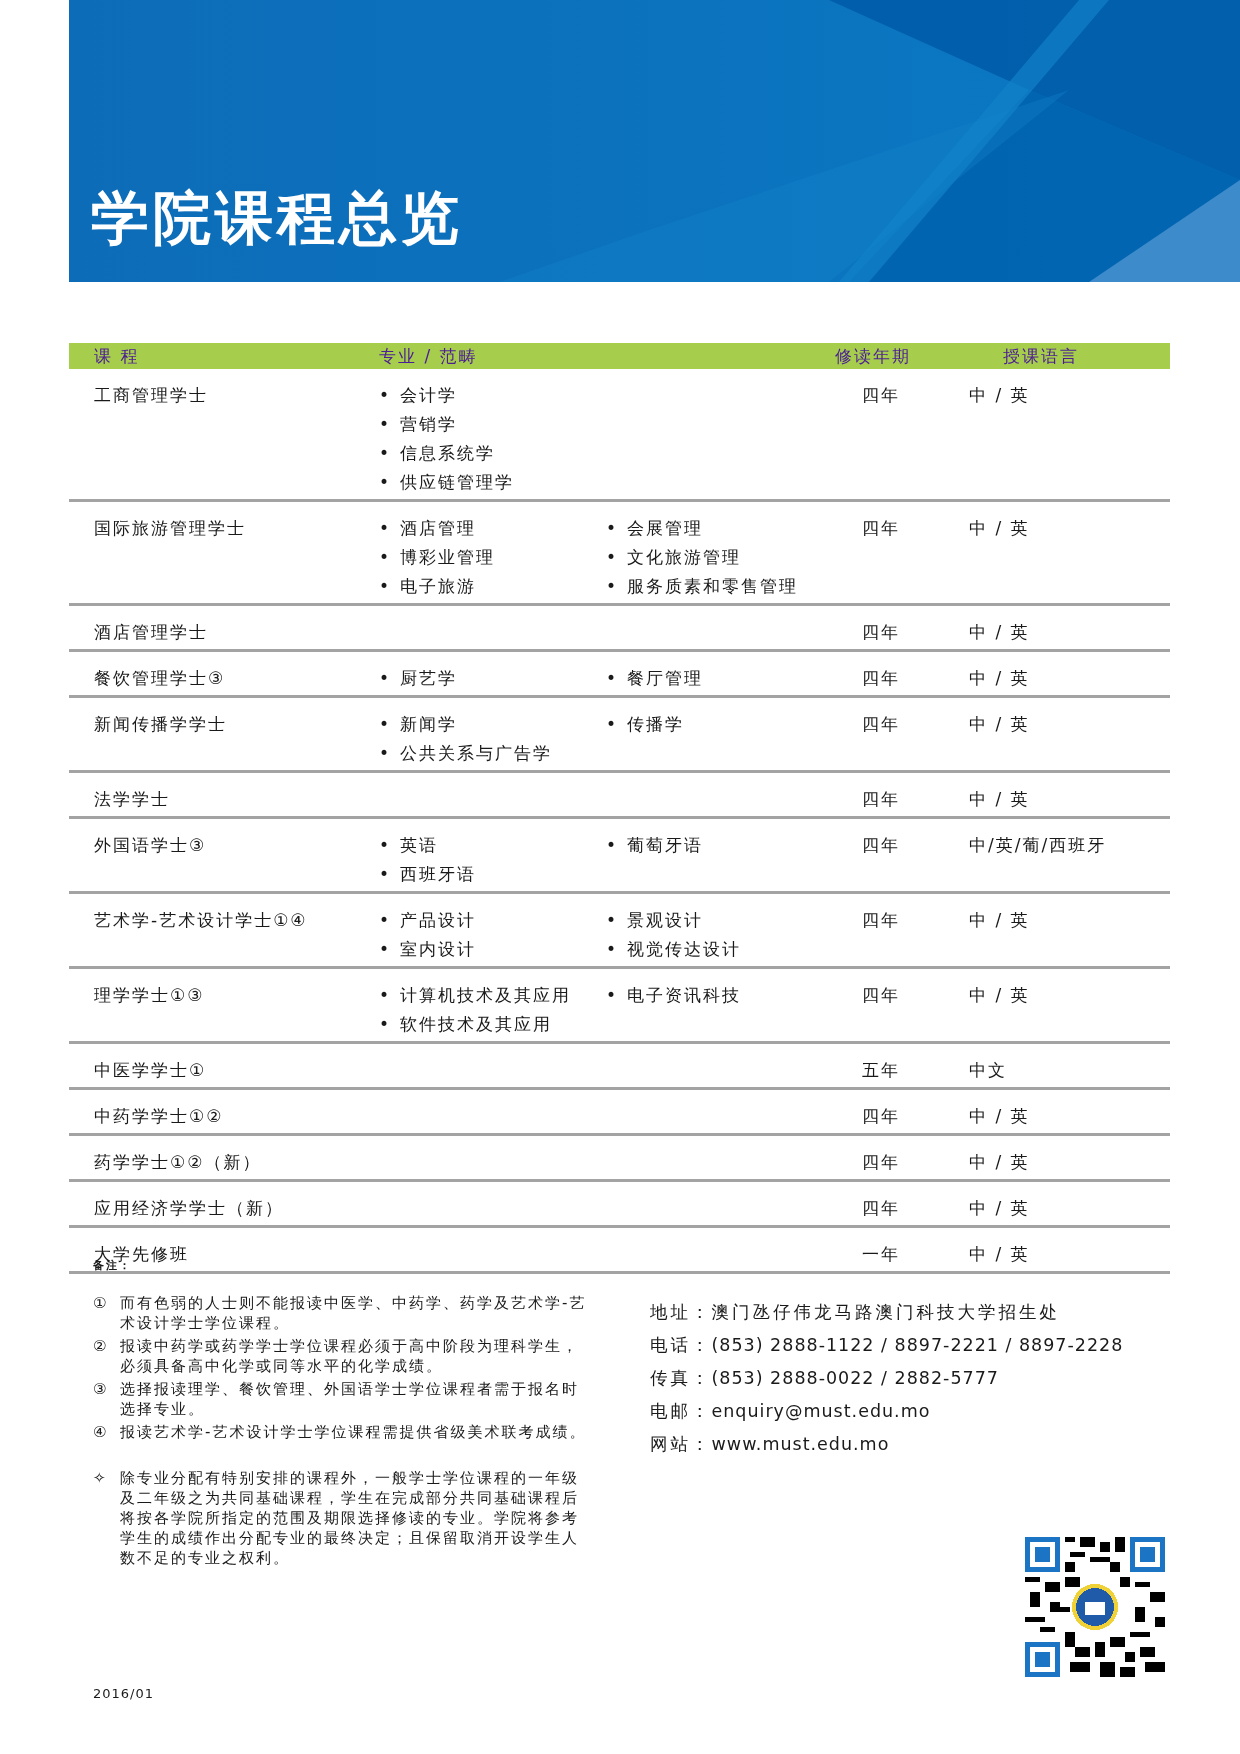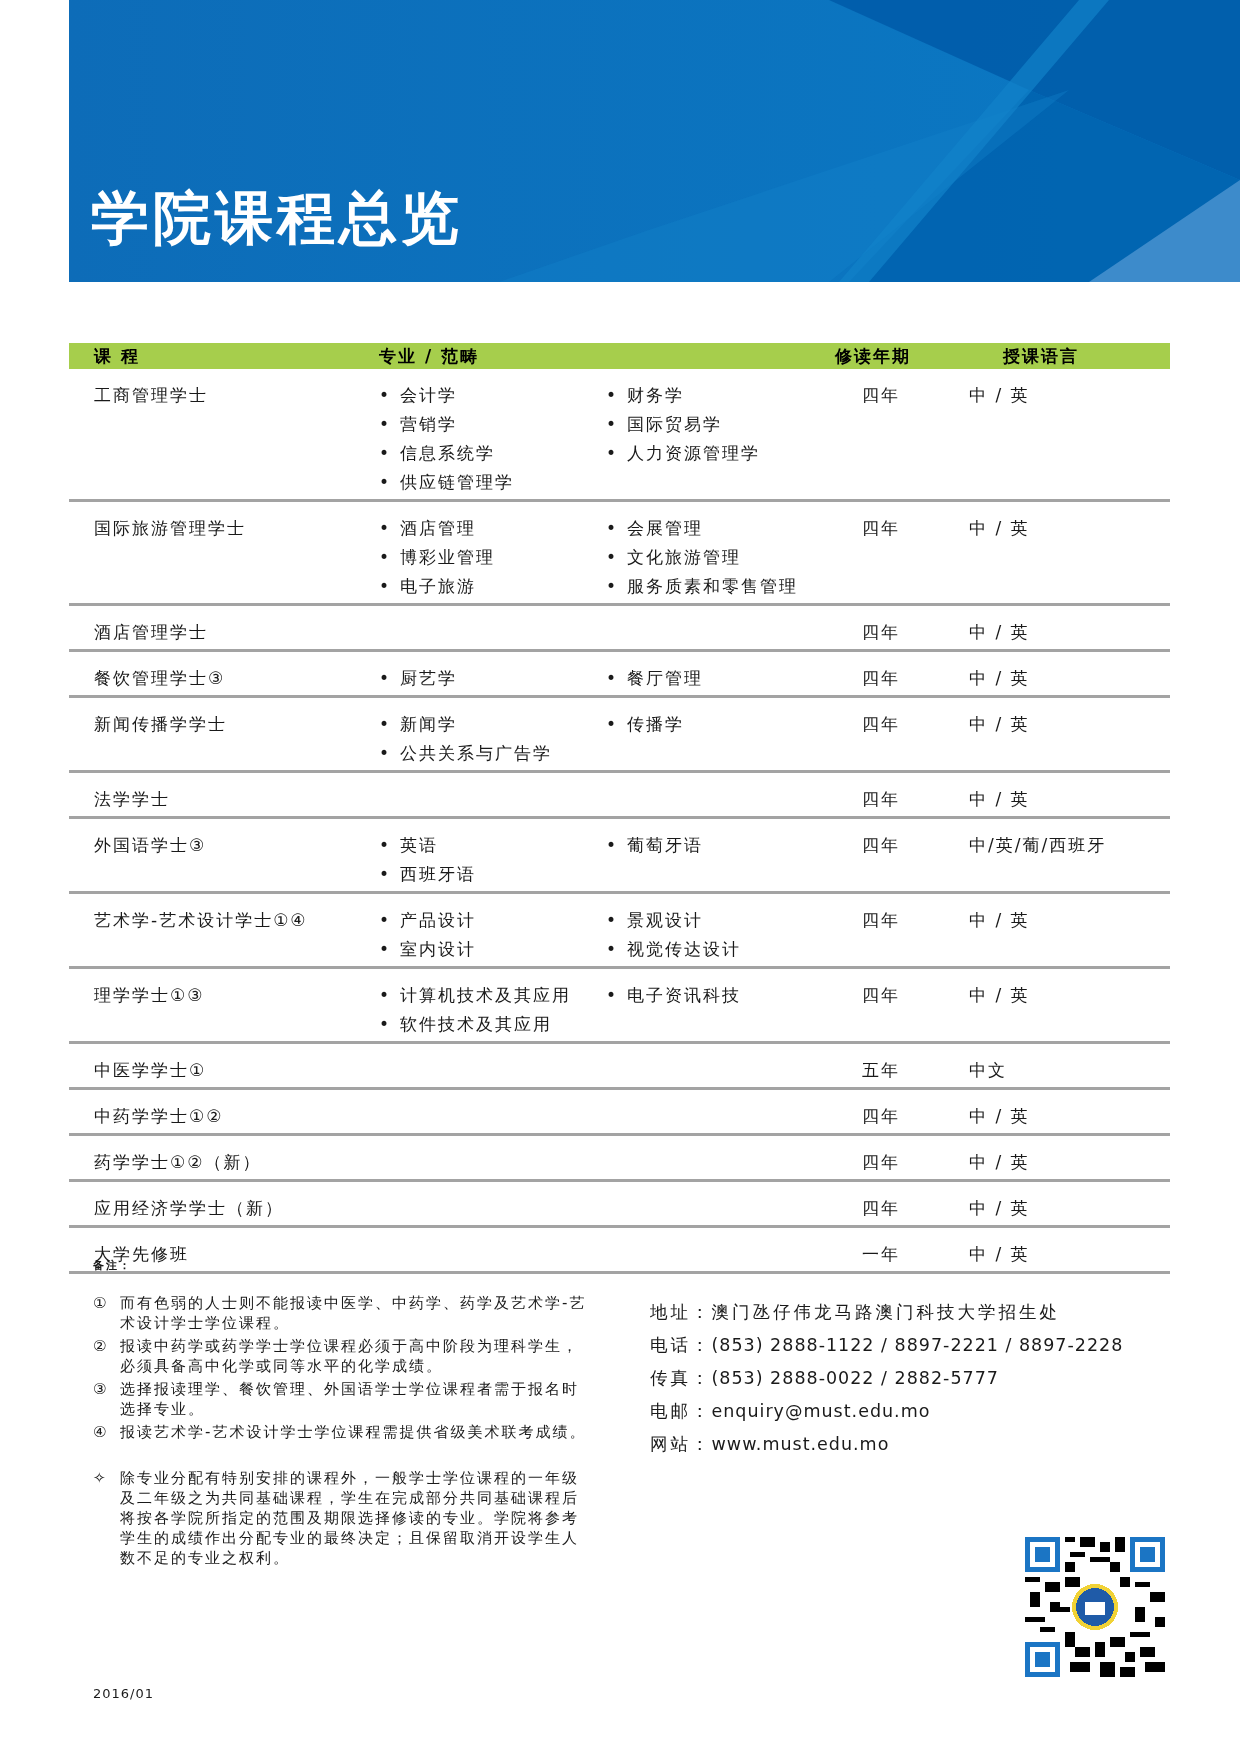--- a/index.html
+++ b/index.html
@@ -5,21 +5,21 @@
   html, body { margin:0; padding:0; background:#ffffff; }
   body { width:1240px; height:1754px; position:relative; overflow:hidden;
          font-family:"DejaVu Sans", "Liberation Sans", sans-serif; color:#1a1a1a; }
   .banner { position:absolute; left:69px; top:0; width:1171px; height:282px; overflow:hidden;
             background:#0369a1; }
   .banner svg { position:absolute; left:0; top:0; }
   .banner-title { position:absolute; left:22px; top:180px; font-size:58px; font-weight:bold;
                   color:#ffffff; letter-spacing:4px; }
 
   .table { position:absolute; left:69px; top:343px; width:1101px; }
-  .thead { height:26px; background:#a6ce4c; position:relative; color:#000000; font-size:17px; font-weight:bold; }
+  .thead { height:26px; background:#a6ce4c; position:relative; color:#4c1d95; font-size:17px; font-weight:normal; }
   .thead span { position:absolute; top:2px; letter-spacing:2px; }
   .row { position:relative; border-bottom:3px solid #a3a3a3; font-size:17px; }
   .row .cell { position:absolute; top:12px; line-height:29px; letter-spacing:2px; }
   .c-course { left:25px; }
   .c-majA { left:310px; }
   .c-majB { left:537px; }
   .c-years { left:793px; }
   .c-lang { left:900px; width:200px; text-align:left; letter-spacing:3px; }
   .bullet::before { content:"\2022"; margin-right:9px; }
   .major { display:block; }
@@ -66,25 +66,20 @@
     <span style="left:934px">授课语言</span>
   </div>
   <div id="rows">
       <div class="row" style="height: 130px;">
         <div class="cell c-course">工商管理学士</div>
         <div class="cell c-majA">
           <span class="major bullet">会计学</span>
           <span class="major bullet">营销学</span>
           <span class="major bullet">信息系统学</span>
           <span class="major bullet">供应链管理学</span>
-        </div>
-        <div class="cell c-majB">
-          <span class="major bullet">财务学</span>
-          <span class="major bullet">国际贸易学</span>
-          <span class="major bullet">人力资源管理学</span>
         </div>
         <div class="cell c-years">四年</div>
         <div class="cell c-lang">中 / 英</div>
       </div>
       <div class="row" style="height: 101px;">
         <div class="cell c-course">国际旅游管理学士</div>
         <div class="cell c-majA">
           <span class="major bullet">酒店管理</span>
           <span class="major bullet">博彩业管理</span>
           <span class="major bullet">电子旅游</span>

